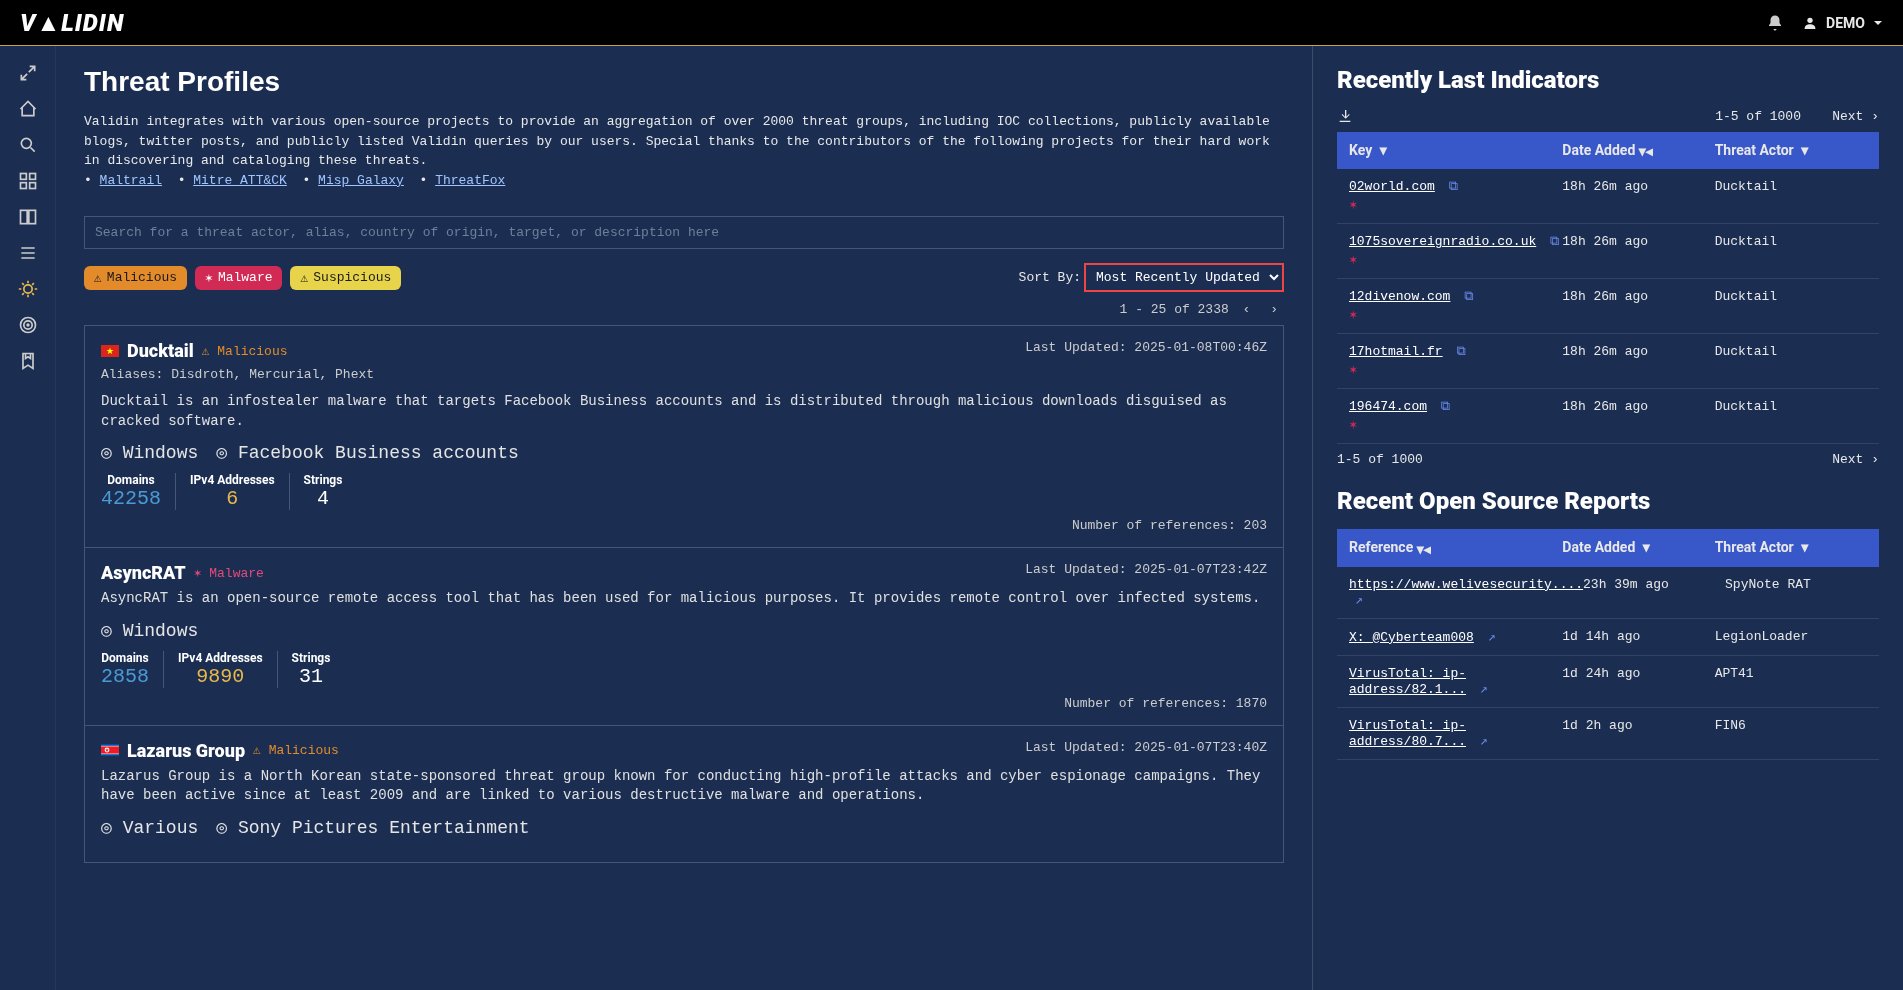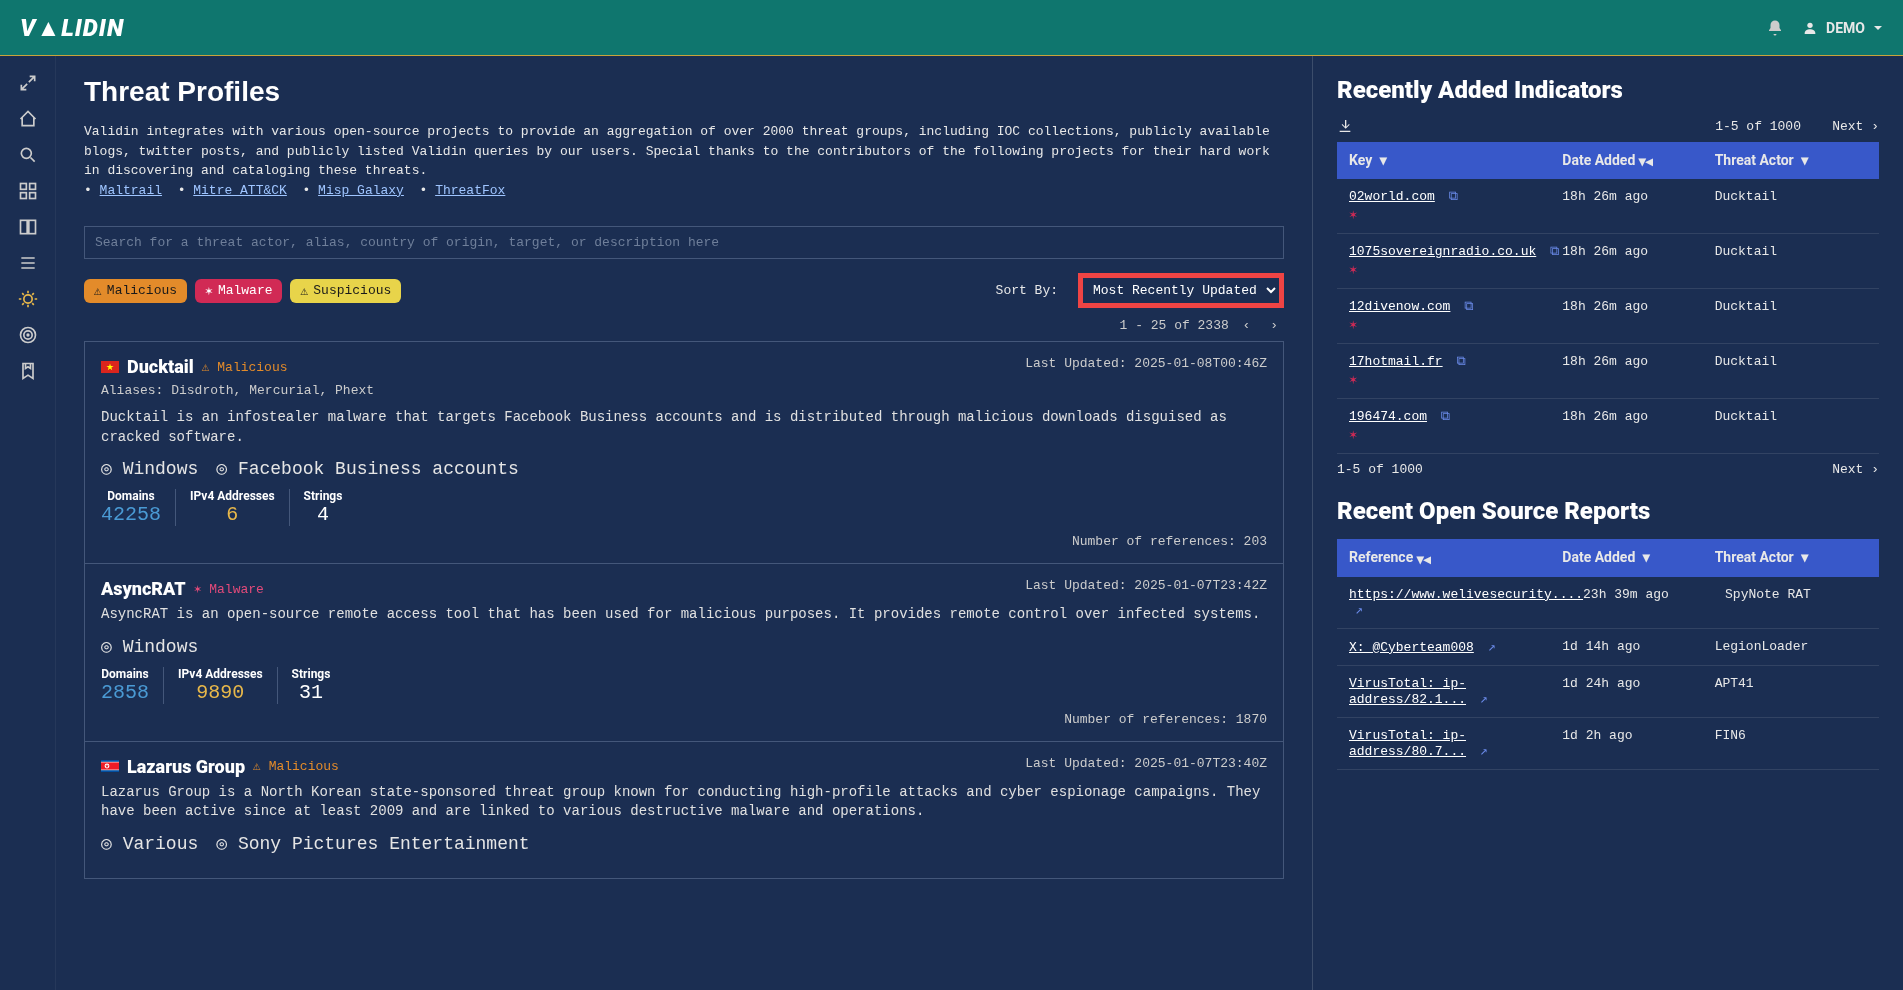--- a/index.html
+++ b/index.html
@@ -5,22 +5,22 @@
 * { box-sizing: border-box; margin: 0; padding: 0; }
 body {
   background: #1b2e52;
   color: #e8e8e8;
   font-family: -apple-system, BlinkMacSystemFont, "Segoe UI", Roboto, sans-serif;
   font-size: 14px;
   overflow: hidden;
 }
 .mono { font-family: "Courier New", Consolas, monospace; }
 .header {
-  height: 56px;
-  background: #0f766e;
+  height: 46px;
+  background: #000000;
   border-bottom: 1px solid #c9a43a;
   display: flex;
   align-items: center;
   padding: 0 20px;
   justify-content: space-between;
 }
 .logo { font-size: 24px; font-weight: 900; font-style: italic; letter-spacing: 1px; color: #fff; }
 .header-right { display: flex; align-items: center; gap: 16px; }
 .user-menu { display: flex; align-items: center; gap: 8px; font-weight: bold; font-size: 14px; cursor: pointer; }
 .layout { display: flex; height: calc(100vh - 46px); }
@@ -62,22 +62,22 @@
   font-size: 13px;
   margin-bottom: 14px;
 }
 .search-box::placeholder { color: #6f7f9a; }
 .filter-row { display: flex; align-items: center; justify-content: space-between; margin-bottom: 10px; flex-wrap: wrap; gap: 10px; }
 .chips { display: flex; gap: 8px; }
 .chip { padding: 4px 10px; border-radius: 6px; font-family: "Courier New", monospace; font-size: 13px; display: flex; align-items: center; gap: 5px; cursor: pointer; }
 .chip-malicious { background: #e38b2a; color: #1a1a1a; }
 .chip-malware { background: #d12a55; color: #fff; }
 .chip-suspicious { background: #e8d44a; color: #1a1a1a; }
-.sort-row { display: flex; align-items: center; gap: 20px; font-family: "Courier New", monospace; font-size: 13px; }
-.sort-select { background: #1b2e52; color: #fff; border: 5px solid #ef4444; padding: 4px 6px; font-family: inherit; font-size: 13px; }
+.sort-row { display: flex; align-items: center; gap: 3px; font-family: "Courier New", monospace; font-size: 13px; }
+.sort-select { background: #1b2e52; color: #fff; border: 2px solid #ef4444; padding: 4px 6px; font-family: inherit; font-size: 13px; }
 .pager-row { text-align: right; font-family: "Courier New", monospace; font-size: 13px; margin-bottom: 8px; color: #ccc; }
 .pager-row .arrow { cursor: pointer; padding: 0 6px; }
 .card {
   border: 1px solid #44577a;
   padding: 14px 16px;
   margin-bottom: 0;
   border-top: none;
 }
 .card:first-of-type { border-top: 1px solid #44577a; }
 .card-head { display: flex; justify-content: space-between; align-items: flex-start; margin-bottom: 6px; flex-wrap: wrap; }
@@ -315,21 +315,21 @@
     <div class="targets">
               <span class="target-item">◎ Various</span>
               <span class="target-item">◎ Sony Pictures Entertainment</span>
             </div>
 
   </div>
         </div>
     </div>
 
     <div class="right-pane">
-      <h2 class="section-title">Recently Added Indicators</h2>
+      <h2 class="section-title">Recently Last Indicators</h2>
       <div class="tbl-controls">
         <span class="download">
             <svg width="16" height="16" viewBox="0 0 24 24" fill="currentColor">
               <path d="M12 3v10l-4-4-1 1 6 6 6-6-1-1-4 4V3h-2zM4 19h16v2H4z"></path>
             </svg>
           </span>
         <span>
           <span>1-5 of 1000</span>
           &nbsp;&nbsp;&nbsp;<span class="next-link"><span>Next</span> ›</span>
         </span>

